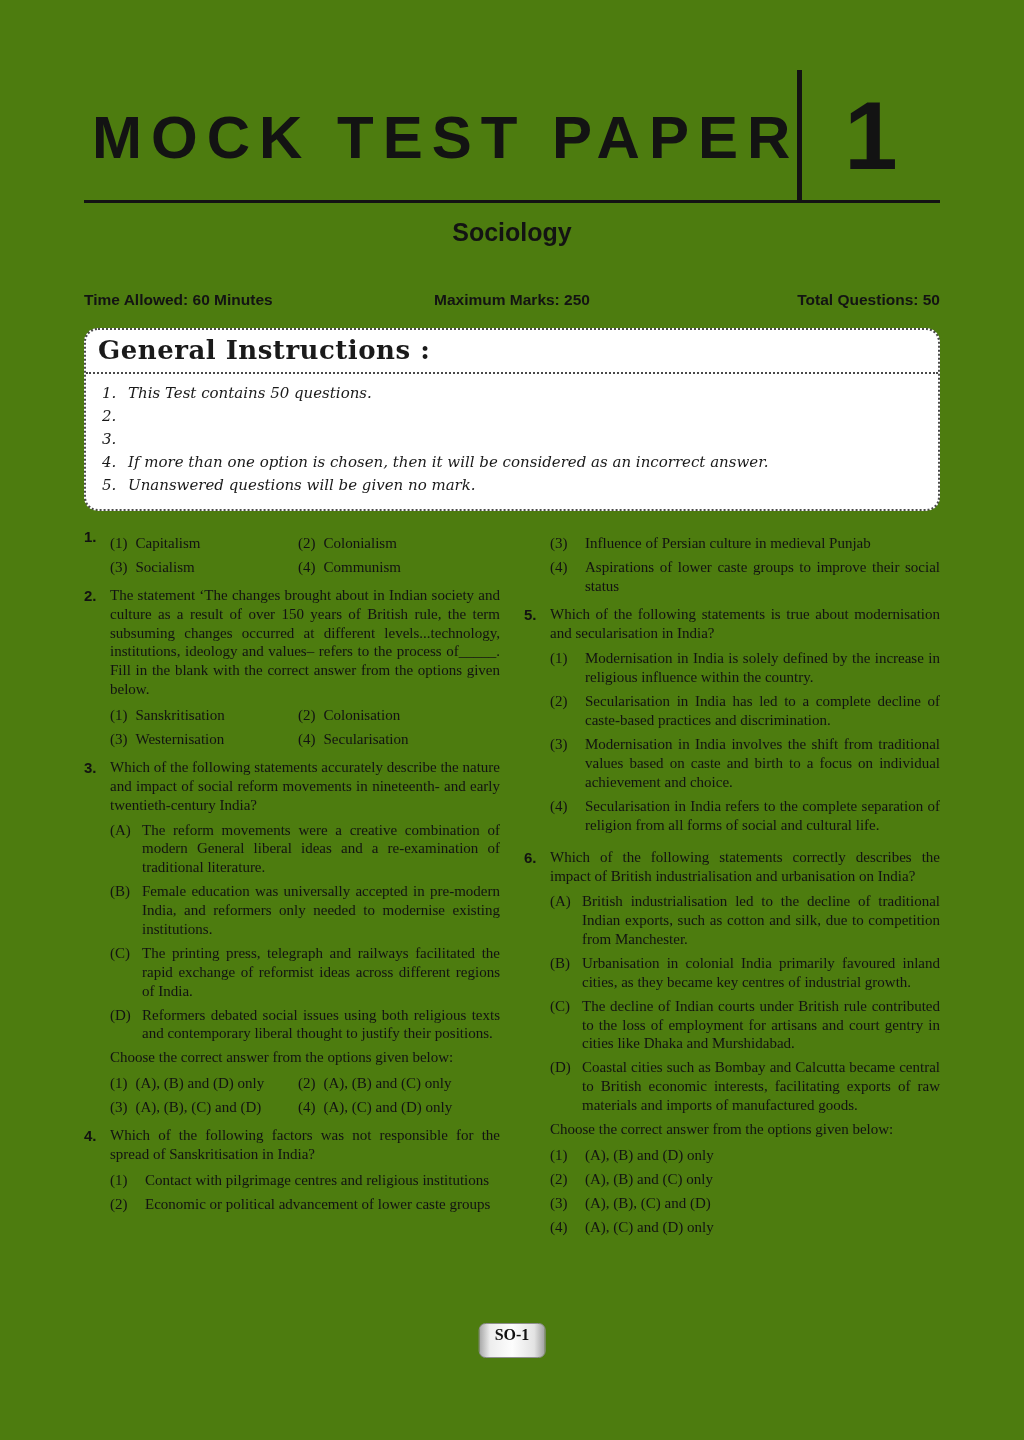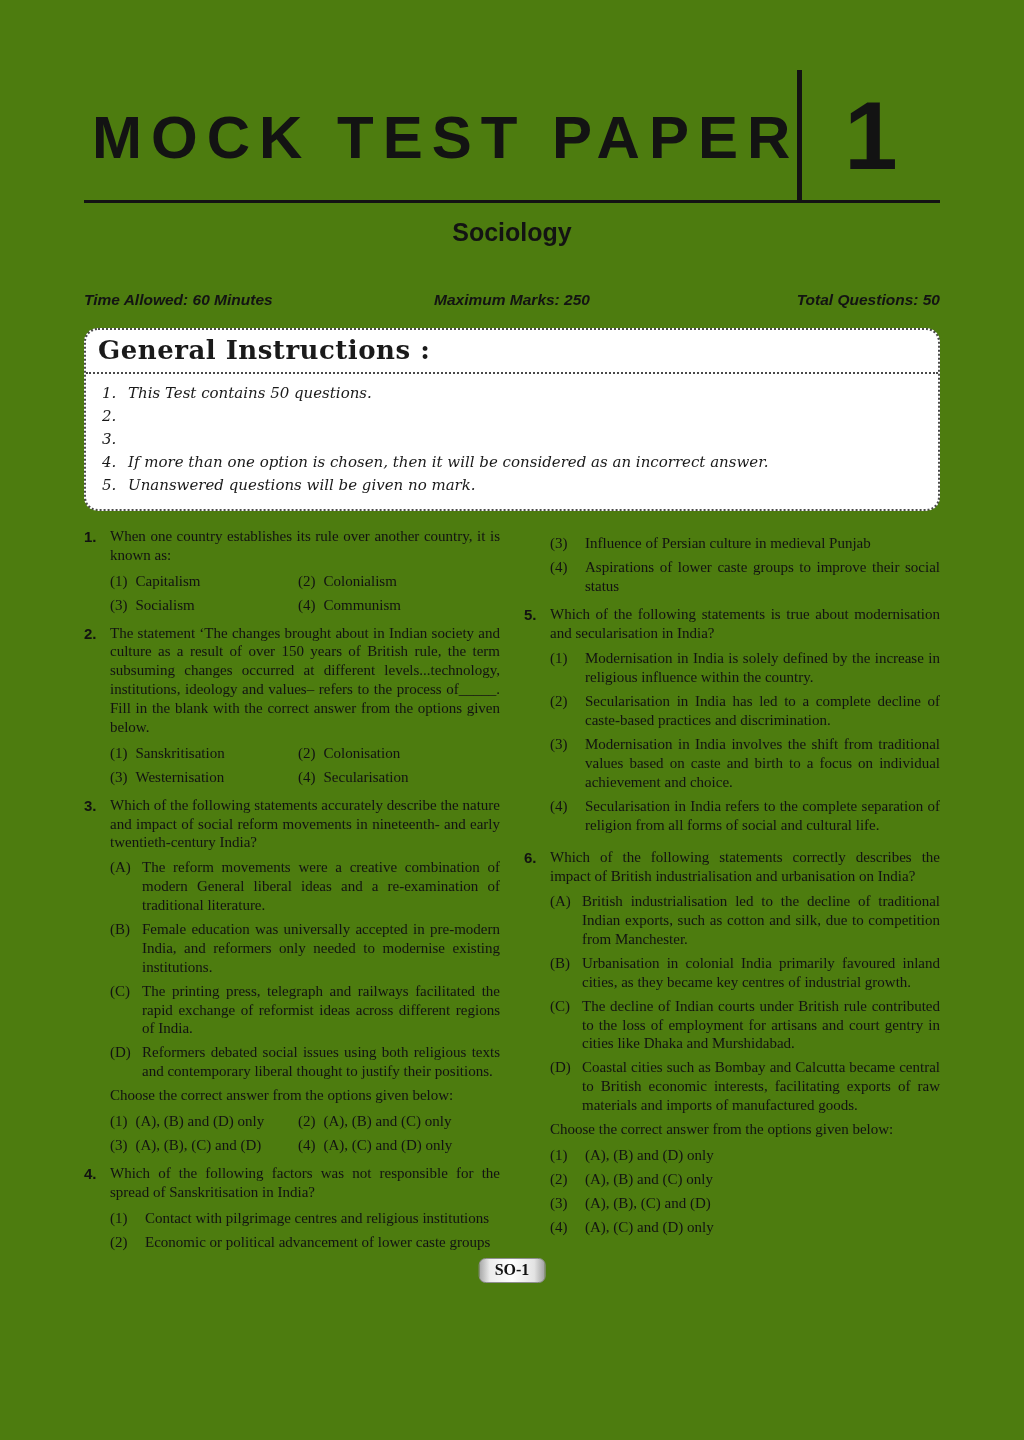--- a/index.html
+++ b/index.html
@@ -23,21 +23,21 @@
   }
   .subject{
     text-align:center;margin-top:15px;
     font-family:"Liberation Sans",sans-serif;font-weight:700;font-size:25px;color:#131313;
   }
   
   .meta-row{
     display:flex;margin:44px 84px 0;
     font-family:"Liberation Sans",sans-serif;font-weight:700;font-size:15.5px;color:#131313;
   }
-  .meta-cell{flex:1;font-style:italic;}
+  .meta-cell{flex:1;}
   .meta-center{text-align:center;}
   .meta-right{text-align:right;}
   
   .instructions{
     margin:19px 84px 0;border:2px dotted #4a4a4a;border-radius:14px;
     padding:0 0 8px;background:#fff;
   }
   .instr-title{
     font-family:"DejaVu Serif",serif;font-weight:700;font-size:26px;letter-spacing:.5px;
     padding:5px 12px 7px;border-bottom:2px dotted #4a4a4a;color:#1a1a1a;
@@ -57,22 +57,22 @@
   .opts1{margin-top:7px;}
   .opt1{display:grid;grid-template-columns:30px 1fr;column-gap:5px;margin-bottom:5px;}
   .opt1 .opt-label{text-align:justify;}
   .statements{margin-top:6px;}
   .stmt{display:grid;grid-template-columns:29px 1fr;column-gap:3px;margin-bottom:5px;}
   .stmt-text{text-align:justify;}
   .q-para{text-align:justify;}
   .cont-block{margin-bottom:9px;font-size:15px;line-height:1.26;padding-left:26px;}
   
   .footer-badge{
-    position:absolute;left:50%;top:1258px;transform:translateX(-50%);
-    padding:2px 15px 3px;border-radius:7px;border:1px solid #8f8f8f;
+    position:absolute;left:50%;top:1323px;transform:translateX(-50%);
+    padding:2px 15px 13px;border-radius:7px;border:1px solid #8f8f8f;
     background:linear-gradient(90deg,#a9a9a9 0%,#ededed 16%,#fdfdfd 50%,#e3e3e3 84%,#a2a2a2 100%);
     font-family:"Liberation Serif",serif;font-weight:700;font-size:16px;color:#111;
   }
 </style>
 </head>
 <body>
 
 <div class="page">
 
   <div class="header">
@@ -112,21 +112,20 @@
           <div class="instr-text">Unanswered questions will be given no mark.</div>
         </div>
       </div>
   </section>
 
   <main class="columns">
     <div class="col" id="col-left">
         <div class="q">
           <div class="q-num">1.</div>
           <div class="q-body">
-            <div class="q-text">When one country establishes its rule over another country, it is known as:</div>
             <div class="opts2">
               <div class="opt2">
                 <div class="opt-num">(1)</div>
                 <div class="opt-label">Capitalism</div>
               </div>
               <div class="opt2">
                 <div class="opt-num">(2)</div>
                 <div class="opt-label">Colonialism</div>
               </div>
               <div class="opt2">

